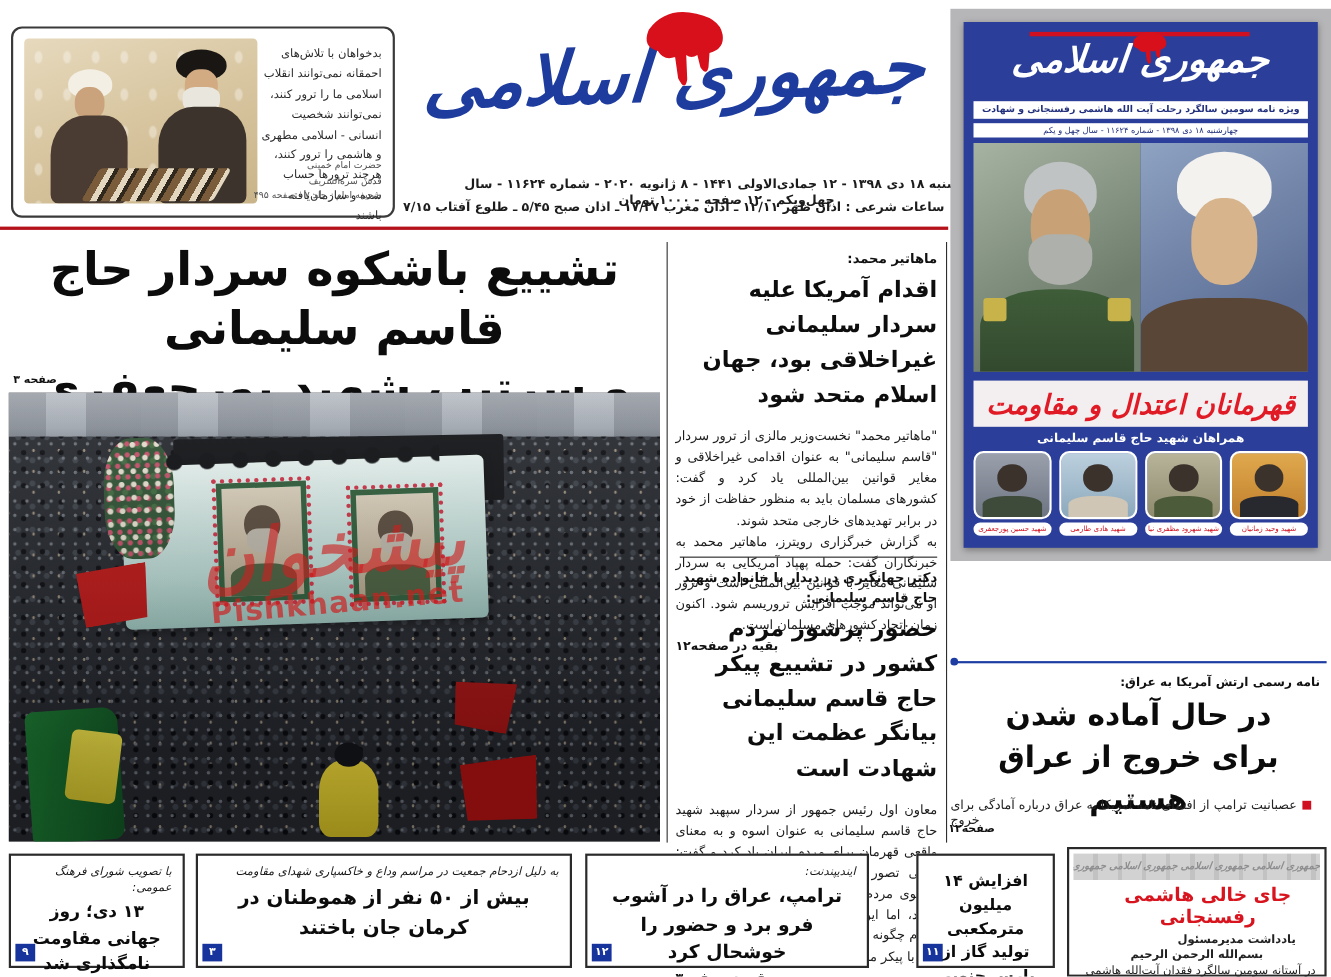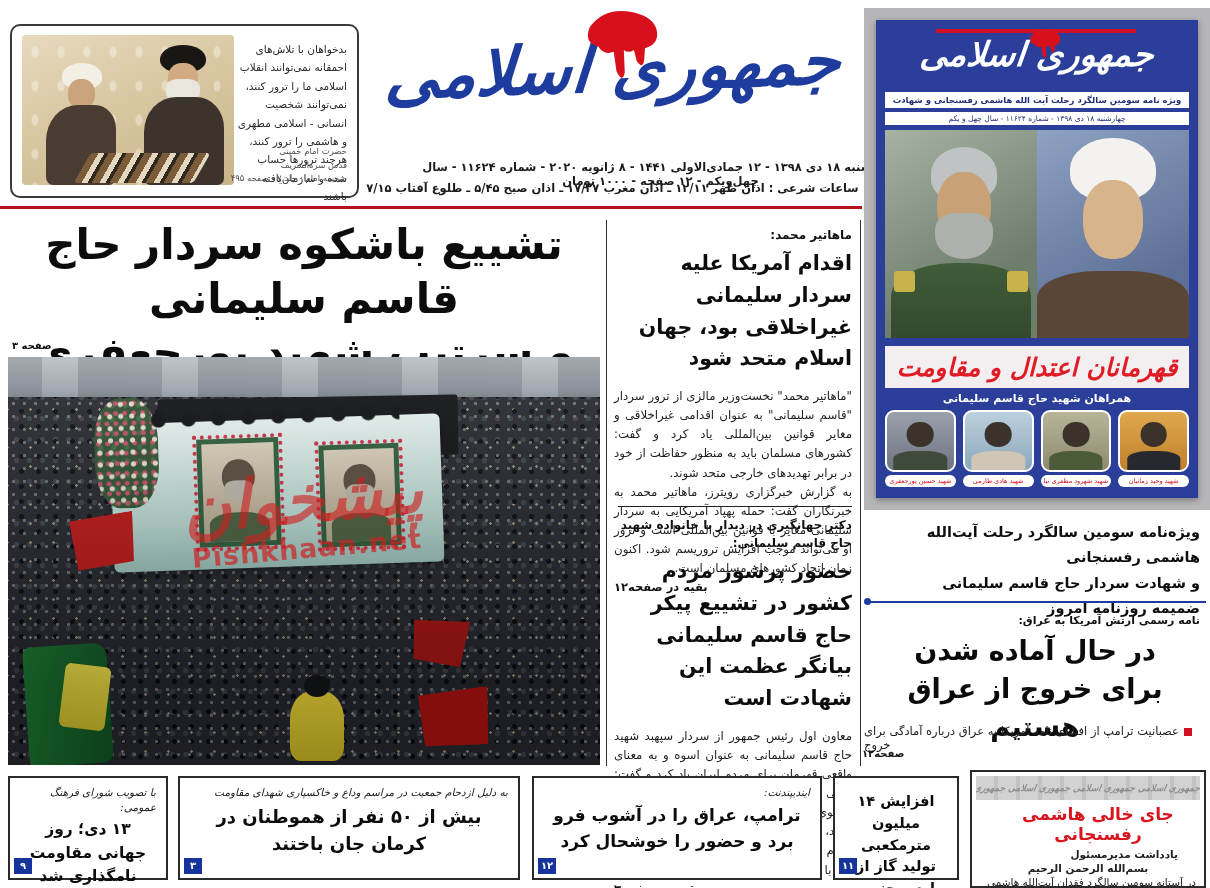--- a/index.html
+++ b/index.html
@@ -139,21 +139,21 @@
   .r-bullet .sq{display:inline-block;width:8px;height:8px;background:#d01020;margin-left:5px;vertical-align:middle;}
   .r-pageref{left:862px;top:748px;font-size:10px;font-weight:bold;color:#111;}
 
   
   .bbox{position:absolute;top:776px;height:104px;border:2px solid #2a2a2a;background:#fff;box-sizing:border-box;direction:rtl;padding:7px 10px 4px;}
   .bbox .bkicker{font-size:10.5px;color:#1a1a1a;text-align:right;line-height:1.45;font-style:italic;}
   .bbox .bheadline{font-weight:900;color:#0c0c0c;text-align:center;line-height:1.5;margin-top:3px;}
   .badge{position:absolute;left:4px;bottom:4px;width:18px;height:16px;background:#16349b;color:#fff;font-size:10px;line-height:16px;text-align:center;font-weight:bold;}
   .bb1{left:8px;width:160px;} .bb1 .bheadline{font-size:15.5px;}
   .bb2{left:178px;width:342px;} .bb2 .bheadline{font-size:18px;}
-  .bb3{left:532px;width:290px;} .bb3 .bheadline{font-size:17px;}
+  .bb3{left:532px;width:258px;} .bb3 .bheadline{font-size:17px;}
   .bb4{left:833px;width:126px;} .bb4 .bheadline{font-size:14.5px;margin-top:6px;}
 
   
   .editorial{left:970px;top:770px;width:236px;height:118px;border:2px solid #2a2a2a;background:#fff;box-sizing:border-box;direction:rtl;}
   .ed-band{height:24px;margin:4px;background:repeating-linear-gradient(90deg,#d2d2d2 0 18px,#c2c2c2 18px 22px);overflow:hidden;}
   .ed-band span{display:block;font-size:9px;font-style:italic;font-weight:bold;color:#8e8e90;line-height:24px;white-space:nowrap;transform:skewX(-8deg);}
   .ed-headline{text-align:center;font-size:17px;font-weight:900;color:#d8141e;margin-top:2px;padding-left:20px;}
   .ed-label{text-align:right;padding-right:26px;font-size:10.5px;font-weight:bold;color:#222;margin-top:4px;}
   .ed-basmala{text-align:center;font-size:10.5px;font-weight:bold;color:#222;margin-top:2px;}
   .ed-body{padding:1px 8px 0;font-size:10.5px;color:#222;text-align:justify;line-height:1.5;}
@@ -309,23 +309,20 @@
           <div class="mimg">
               <div class="mhead"></div>
               <div class="mbody"></div>
             </div>
           <div class="mcap">شهید حسین پورجعفری</div>
         </div>
       </div>
     </div>
   </div>
 
-  <div class="abs supp-note pre">ویژه‌نامه سومین سالگرد رحلت آیت‌الله هاشمی رفسنجانی
-و شهادت سردار حاج قاسم سلیمانی
-ضمیمه روزنامه امروز</div>
   <div class="abs blue-rule"></div>
   <div class="abs r-kicker">نامه رسمی ارتش آمریکا به عراق:</div>
   <div class="abs r-headline rtl pre">در حال آماده شدن
 برای خروج از عراق هستیم</div>
   <div class="abs r-bullet">
     <span class="sq"></span><span>عصبانیت ترامپ از افشای نامه آمریکا به عراق درباره آمادگی برای خروج</span>
   </div>
   <div class="abs r-pageref rtl">صفحه۱۲</div>
 
   <div class="bbox bb1">

